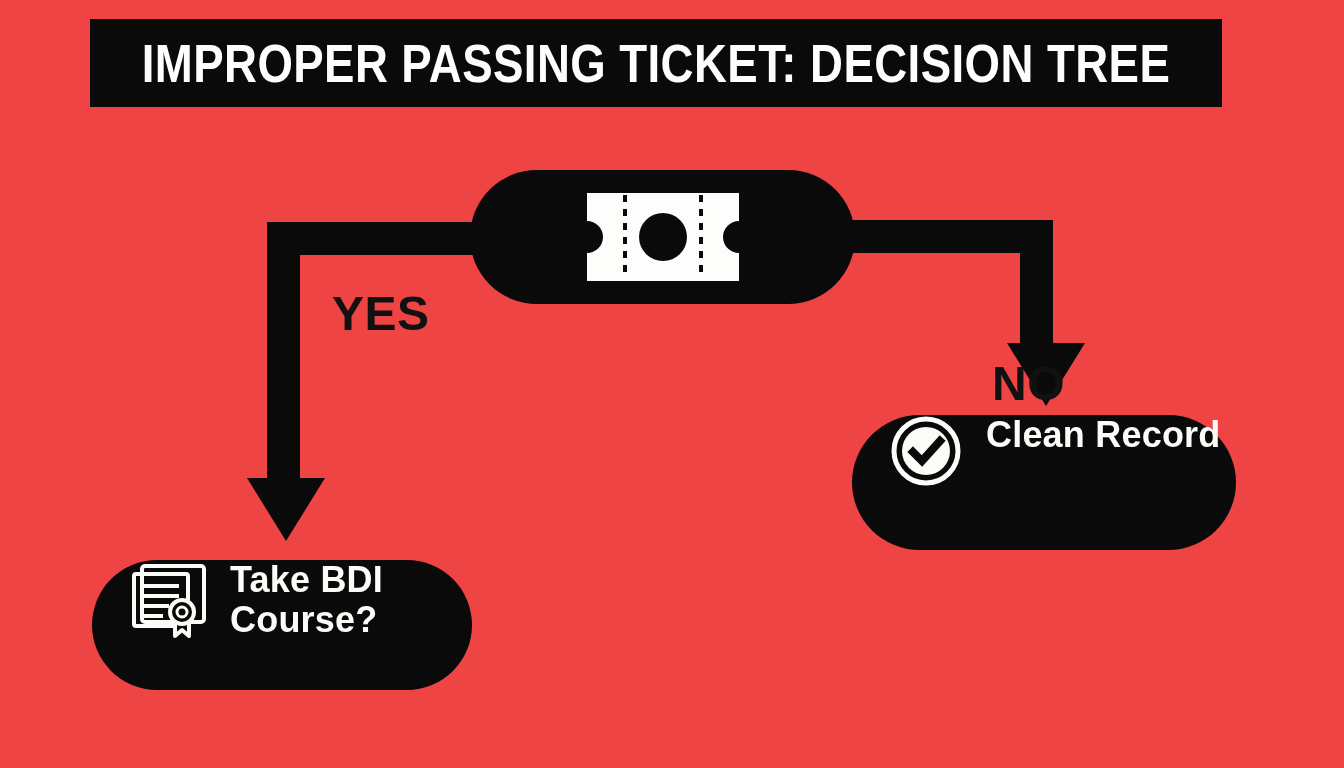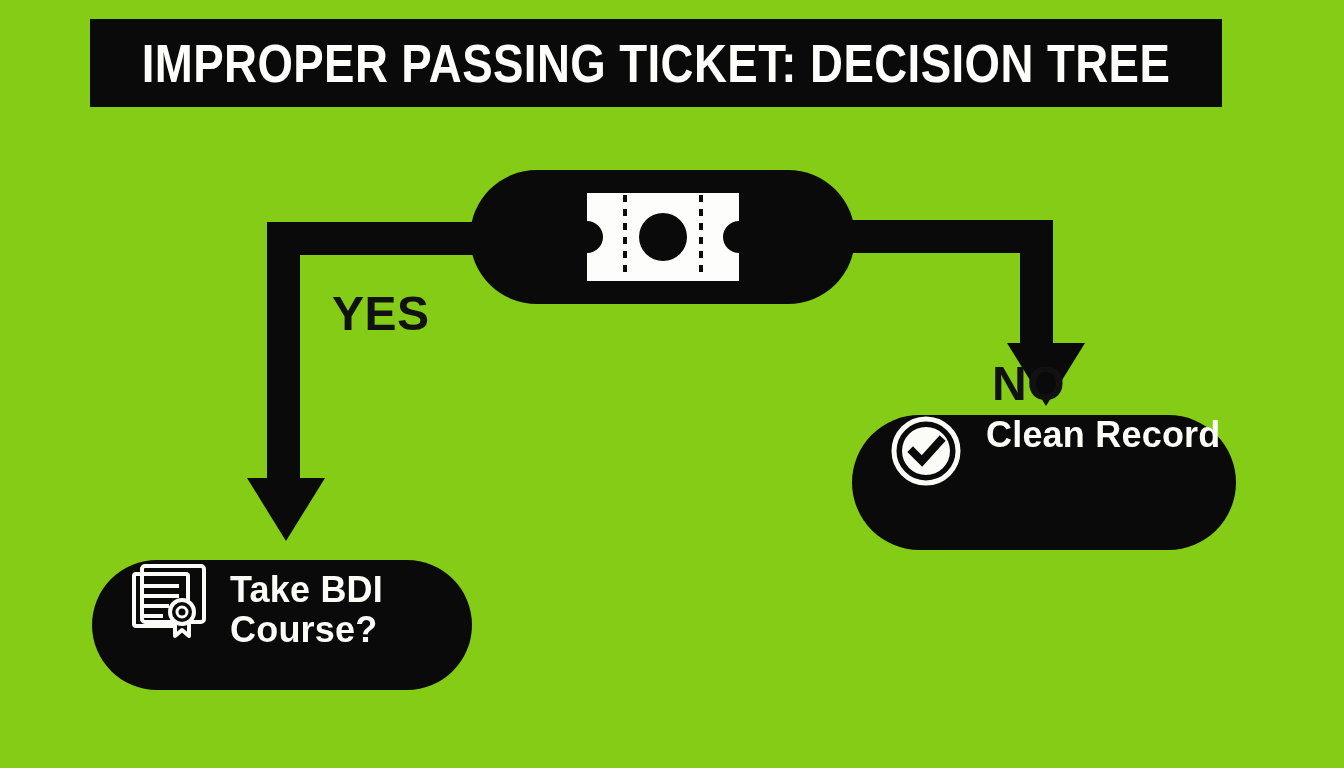--- a/index.html
+++ b/index.html
@@ -5,21 +5,21 @@
 <style>
   html, body {
     margin: 0;
     padding: 0;
     background: #ffffff;
   }
   #canvas {
     position: relative;
     width: 1344px;
     height: 768px;
-    background: #84cc16;
+    background: #ef4444;
     overflow: hidden;
     font-family: "Liberation Sans", sans-serif;
   }
 
   
   #title-banner {
     position: absolute;
     left: 90px;
     top: 19px;
     width: 1132px;
@@ -114,21 +114,21 @@
   #clean-icon { width: 72px; height: 72px; margin-right: 24px; }
 
   .pill-label {
     color: #fbfbf8;
     font-family: "Liberation Sans Narrow", "Liberation Sans", sans-serif;
     font-size: 36px;
     font-weight: bold;
     line-height: 1.12;
     letter-spacing: 0.2px;
   }
-  #bdi-label { max-width: 190px; margin-top: 10px; }
+  #bdi-label { max-width: 190px; }
   #clean-label { white-space: nowrap; }
 </style>
 </head>
 <body>
 
 <div id="canvas">
 
   <div id="title-banner">
     <div id="title-text">IMPROPER PASSING TICKET: DECISION TREE</div>
   </div>

